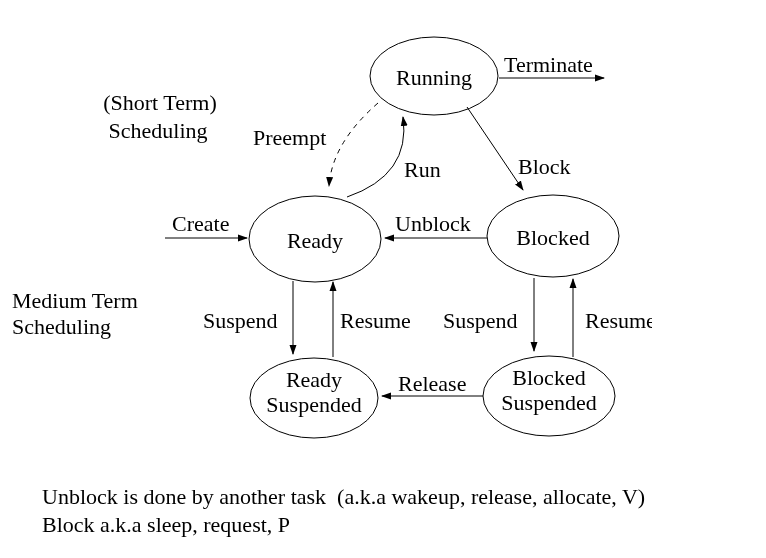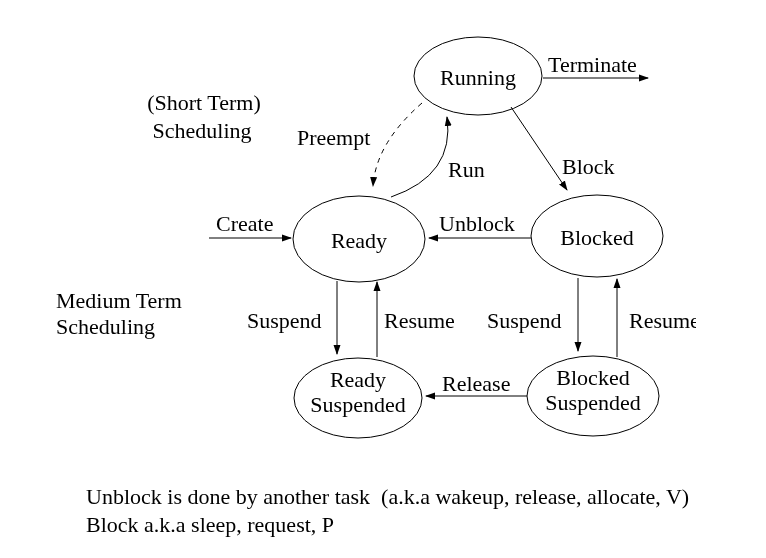--- a/index.html
+++ b/index.html
@@ -7,21 +7,20 @@
     padding: 0;
     background: #ffffff;
   }
   .page {
     position: relative;
     width: 652px;
     height: 558px;
     background: #ffffff;
     overflow: hidden;
     font-family: "Liberation Serif", serif;
-    padding-left: 44px;
   }
   svg text {
     font-family: "Liberation Serif", serif;
     font-size: 22px;
     fill: #000000;
   }
   svg .note-text {
     font-size: 22px;
     white-space: pre;
   }

